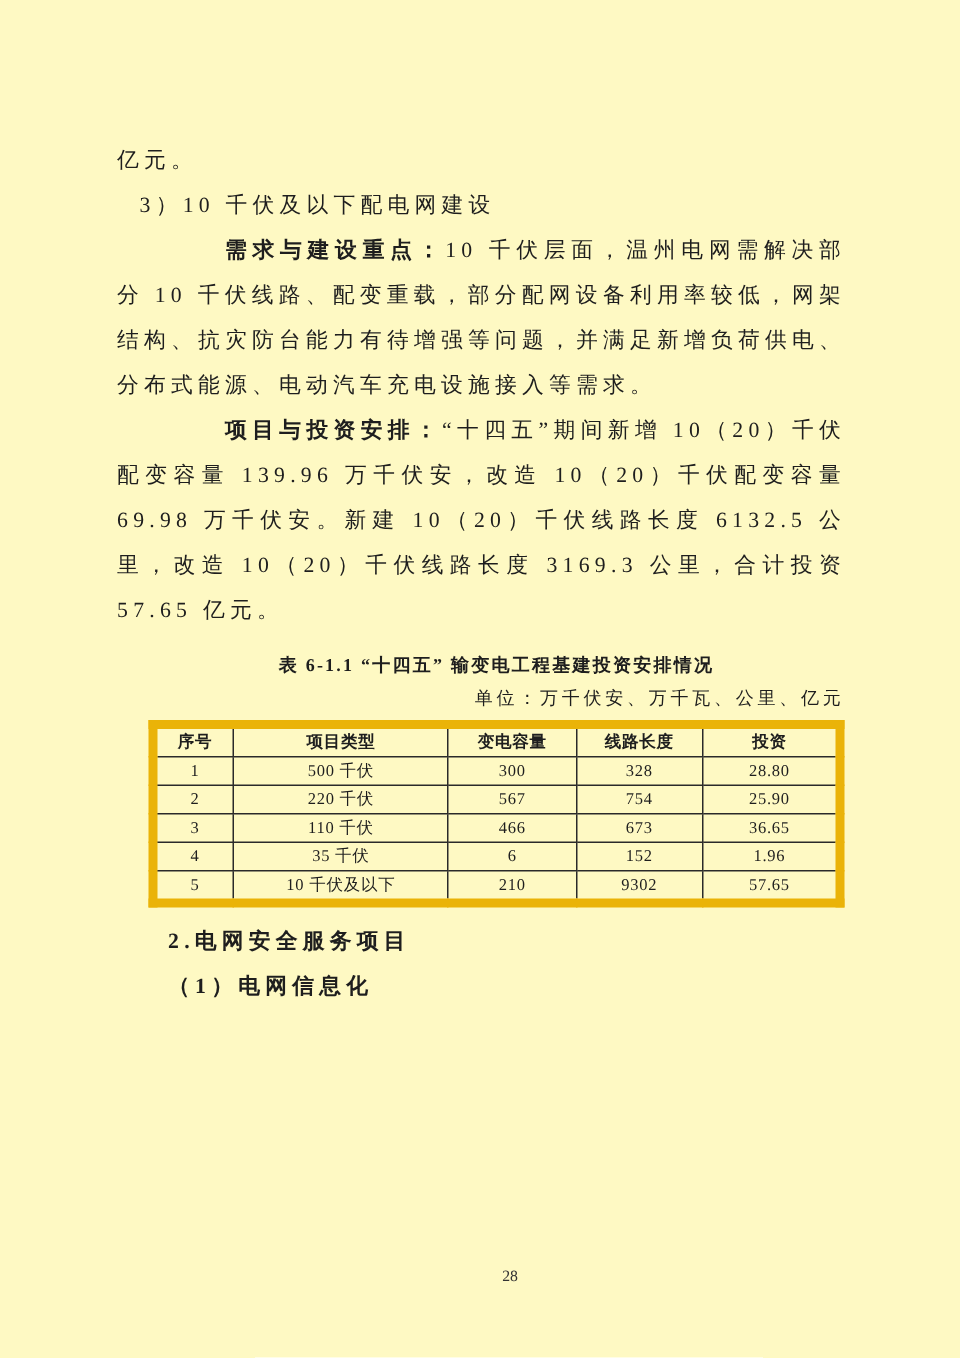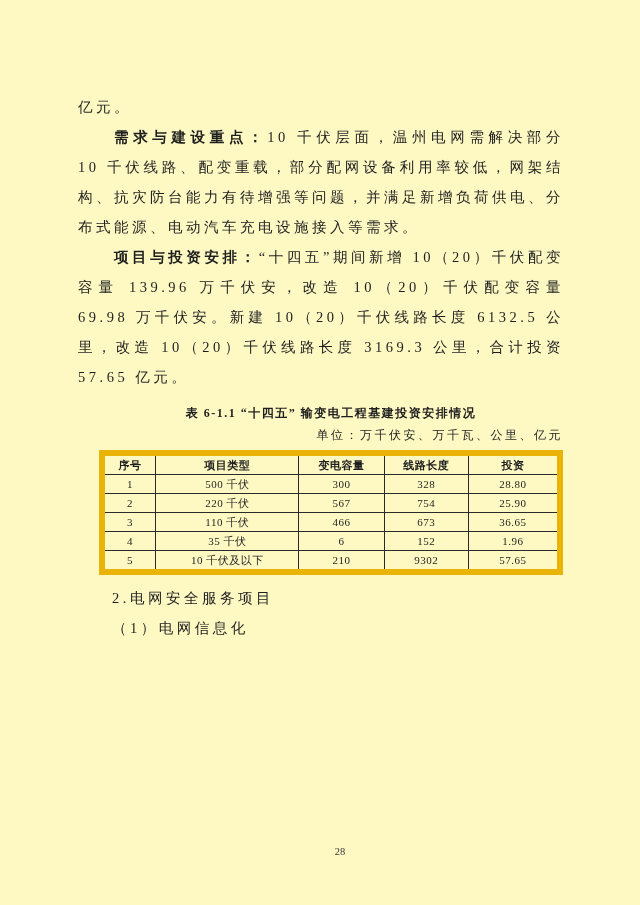--- a/index.html
+++ b/index.html
@@ -20,23 +20,23 @@
   }
   .content p {
     margin: 0;
     font-size: 14.5px;
     line-height: 30px;
     letter-spacing: 3.5px;
     text-align: justify;
   }
   .para-indent { text-indent: 36px; }
   .heading-kai { text-indent: 15px; }
-  .lead-label { font-weight: 700; }
+  .lead-label { font-weight: 700; margin-left: 36px; }
   .sec-heading {
-    font-weight: 400;
+    font-weight: 700;
     font-size: 15px;
     letter-spacing: 4px;
     text-align: left !important;
     text-indent: 34px;
   }
   .sec-heading.first { margin-top: 8px !important; }
   .table-block {
     width: 464px;
     margin: 12px auto 0 auto;
     padding-left: 20px;
@@ -91,20 +91,21 @@
   }
 </style>
 </head>
 <body>
 
 <div class="page">
   <div class="content">
 
     <p>亿元。</p>
 
+    <p class="heading-kai">3）10 千伏及以下配电网建设</p>
 
     <p class="para-indent"><span class="lead-label">需求与建设重点：</span><span>10 千伏层面，温州电网需解决部分 10 千伏线路、配变重载，部分配网设备利用率较低，网架结构、抗灾防台能力有待增强等问题，并满足新增负荷供电、分布式能源、电动汽车充电设施接入等需求。</span></p>
 
     <p class="para-indent"><span class="lead-label">项目与投资安排：</span><span>“十四五”期间新增 10（20）千伏配变容量 139.96 万千伏安，改造 10（20）千伏配变容量 69.98 万千伏安。新建 10（20）千伏线路长度 6132.5 公里，改造 10（20）千伏线路长度 3169.3 公里，合计投资 57.65 亿元。</span></p>
 
     <div class="table-block">
       <div class="table-caption">表 6-1.1  “十四五” 输变电工程基建投资安排情况</div>
       <div class="table-unit">单位：万千伏安、万千瓦、公里、亿元</div>
       <table class="invest">
         <colgroup>

